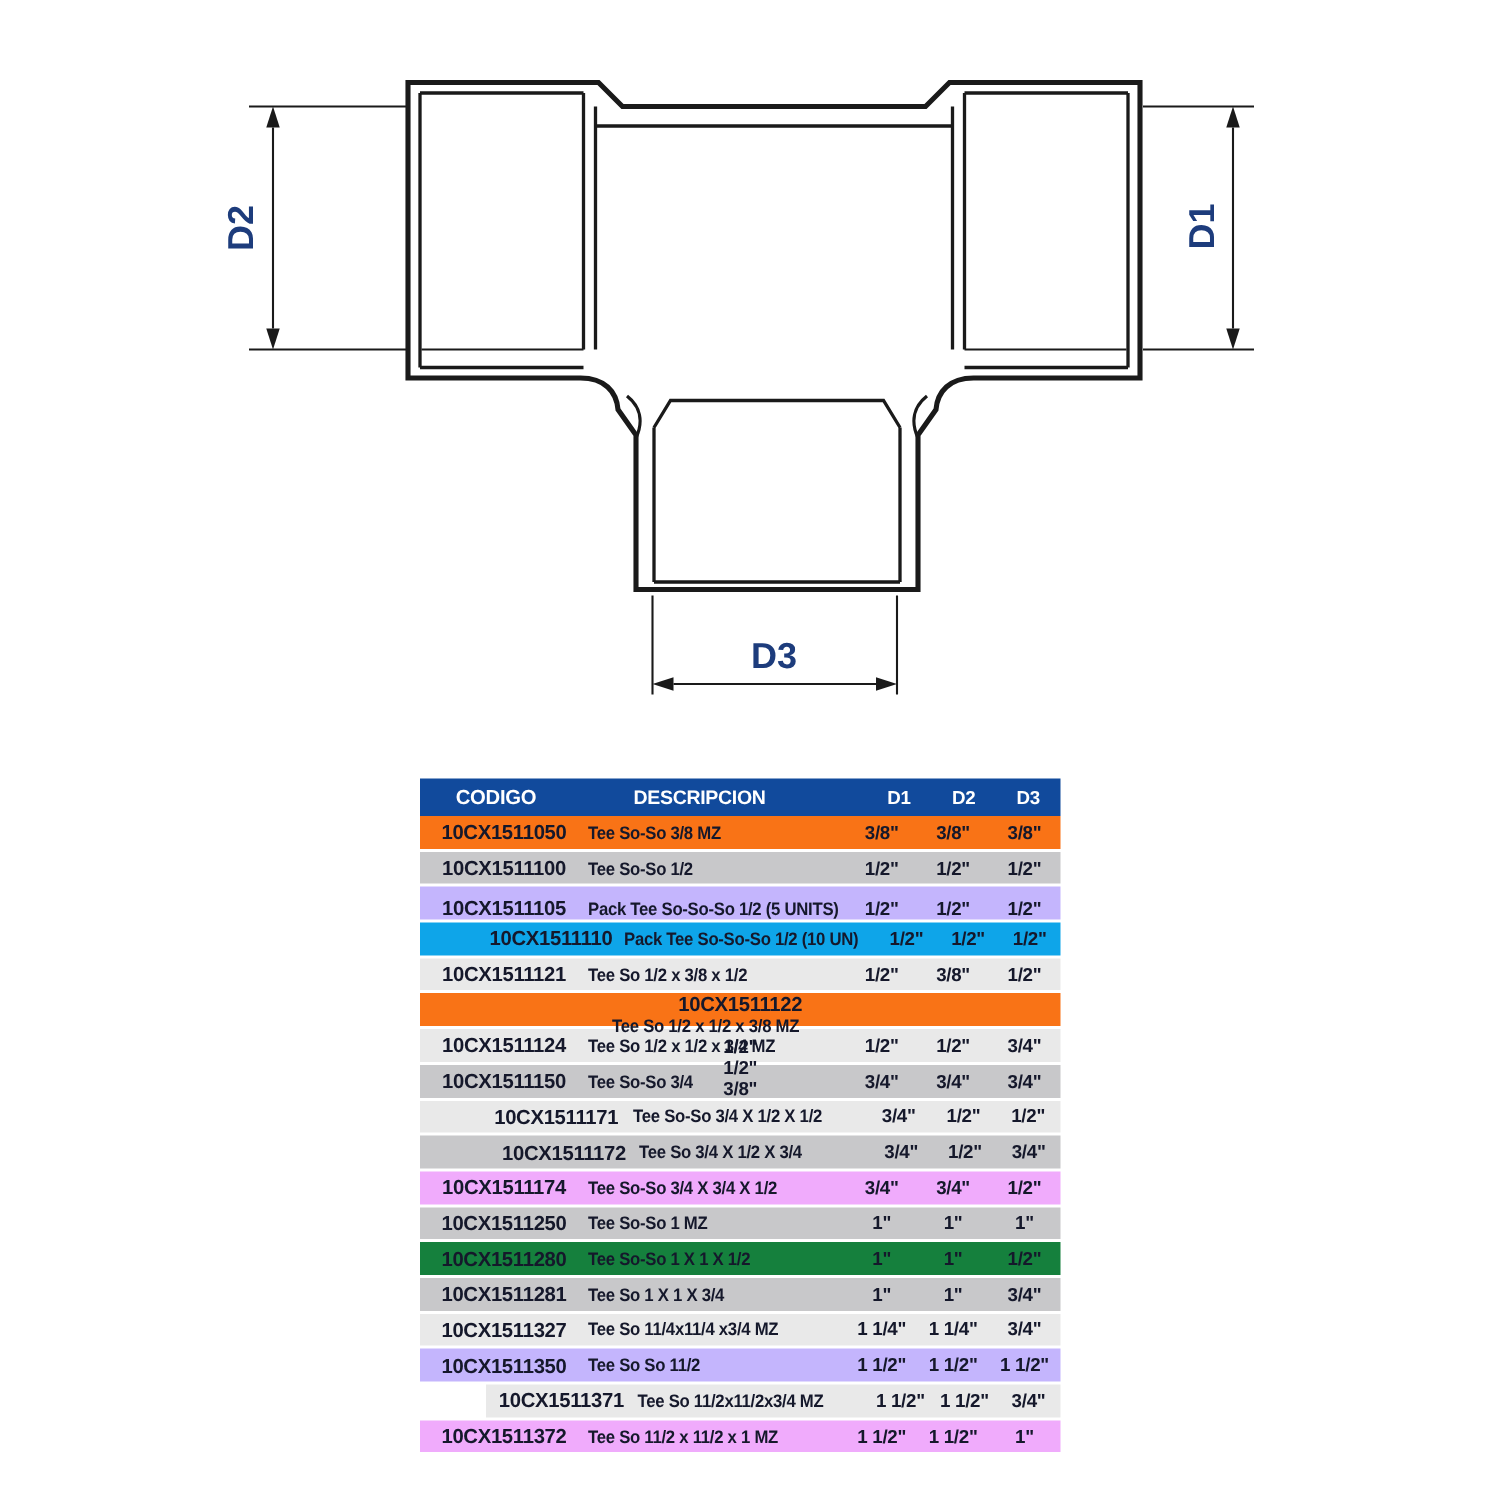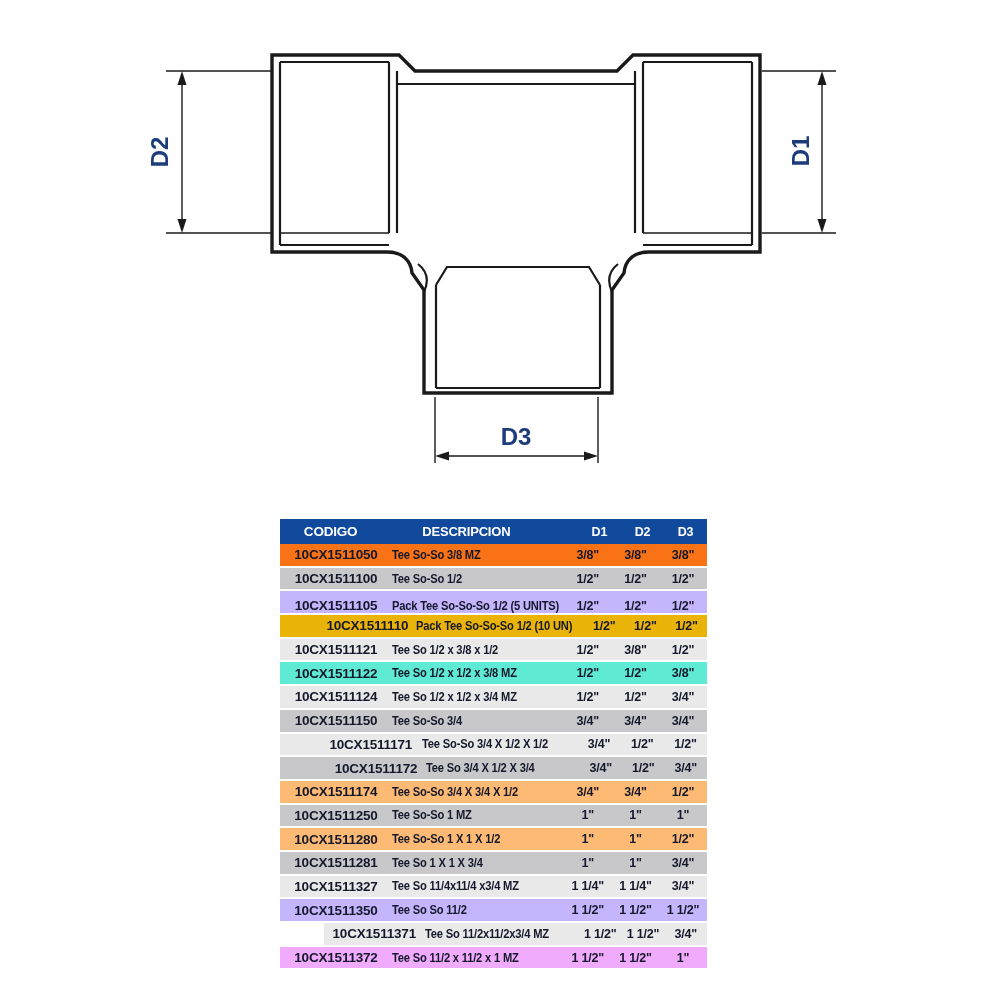--- a/index.html
+++ b/index.html
@@ -95,35 +95,35 @@
       <div class="c-d">1/2"</div>
       <div class="c-d">1/2"</div>
     </div>
         <div class="trow" style="background: #c4b5fd; align-items: flex-end;">
       <div class="c-code">10CX1511105</div>
       <div class="c-desc"><span class="squeeze">Pack Tee So-So-So 1/2 (5 UNITS)</span></div>
       <div class="c-d">1/2"</div>
       <div class="c-d">1/2"</div>
       <div class="c-d">1/2"</div>
     </div>
-        <div class="trow" style="background: #eab308; padding-left: 39px;">
+        <div class="trow" style="background: #0ea5e9; padding-left: 39px;">
       <div class="c-code">10CX1511110</div>
       <div class="c-desc"><span class="squeeze">Pack Tee So-So-So 1/2 (10 UN)</span></div>
       <div class="c-d">1/2"</div>
       <div class="c-d">1/2"</div>
       <div class="c-d">1/2"</div>
     </div>
         <div class="trow" style="background: rgb(233, 233, 233);">
       <div class="c-code">10CX1511121</div>
       <div class="c-desc"><span class="squeeze">Tee So 1/2 x 3/8 x 1/2</span></div>
       <div class="c-d">1/2"</div>
       <div class="c-d">3/8"</div>
       <div class="c-d">1/2"</div>
     </div>
-        <div class="trow" style="background: #5eead4;">
+        <div class="trow" style="background: #f97316; flex-direction: column;">
       <div class="c-code">10CX1511122</div>
       <div class="c-desc"><span class="squeeze">Tee So 1/2 x 1/2 x 3/8 MZ</span></div>
       <div class="c-d">1/2"</div>
       <div class="c-d">1/2"</div>
       <div class="c-d">3/8"</div>
     </div>
         <div class="trow" style="background: rgb(233, 233, 233);">
       <div class="c-code">10CX1511124</div>
       <div class="c-desc"><span class="squeeze">Tee So 1/2 x 1/2 x 3/4 MZ</span></div>
       <div class="c-d">1/2"</div>
@@ -144,35 +144,35 @@
       <div class="c-d">1/2"</div>
       <div class="c-d">1/2"</div>
     </div>
         <div class="trow" style="background: rgb(200, 200, 202); padding-left: 46px;">
       <div class="c-code">10CX1511172</div>
       <div class="c-desc"><span class="squeeze">Tee So 3/4 X 1/2 X 3/4</span></div>
       <div class="c-d">3/4"</div>
       <div class="c-d">1/2"</div>
       <div class="c-d">3/4"</div>
     </div>
-        <div class="trow" style="background: #fdba74;">
+        <div class="trow" style="background: #f0abfc;">
       <div class="c-code">10CX1511174</div>
       <div class="c-desc"><span class="squeeze">Tee So-So 3/4 X 3/4 X 1/2</span></div>
       <div class="c-d">3/4"</div>
       <div class="c-d">3/4"</div>
       <div class="c-d">1/2"</div>
     </div>
         <div class="trow" style="background: rgb(200, 200, 202);">
       <div class="c-code">10CX1511250</div>
       <div class="c-desc"><span class="squeeze">Tee So-So 1 MZ</span></div>
       <div class="c-d">1"</div>
       <div class="c-d">1"</div>
       <div class="c-d">1"</div>
     </div>
-        <div class="trow" style="background: #fdba74;">
+        <div class="trow" style="background: #15803d;">
       <div class="c-code">10CX1511280</div>
       <div class="c-desc"><span class="squeeze">Tee So-So 1 X 1 X 1/2</span></div>
       <div class="c-d">1"</div>
       <div class="c-d">1"</div>
       <div class="c-d">1/2"</div>
     </div>
         <div class="trow" style="background: rgb(200, 200, 202);">
       <div class="c-code">10CX1511281</div>
       <div class="c-desc"><span class="squeeze">Tee So 1 X 1 X 3/4</span></div>
       <div class="c-d">1"</div>

